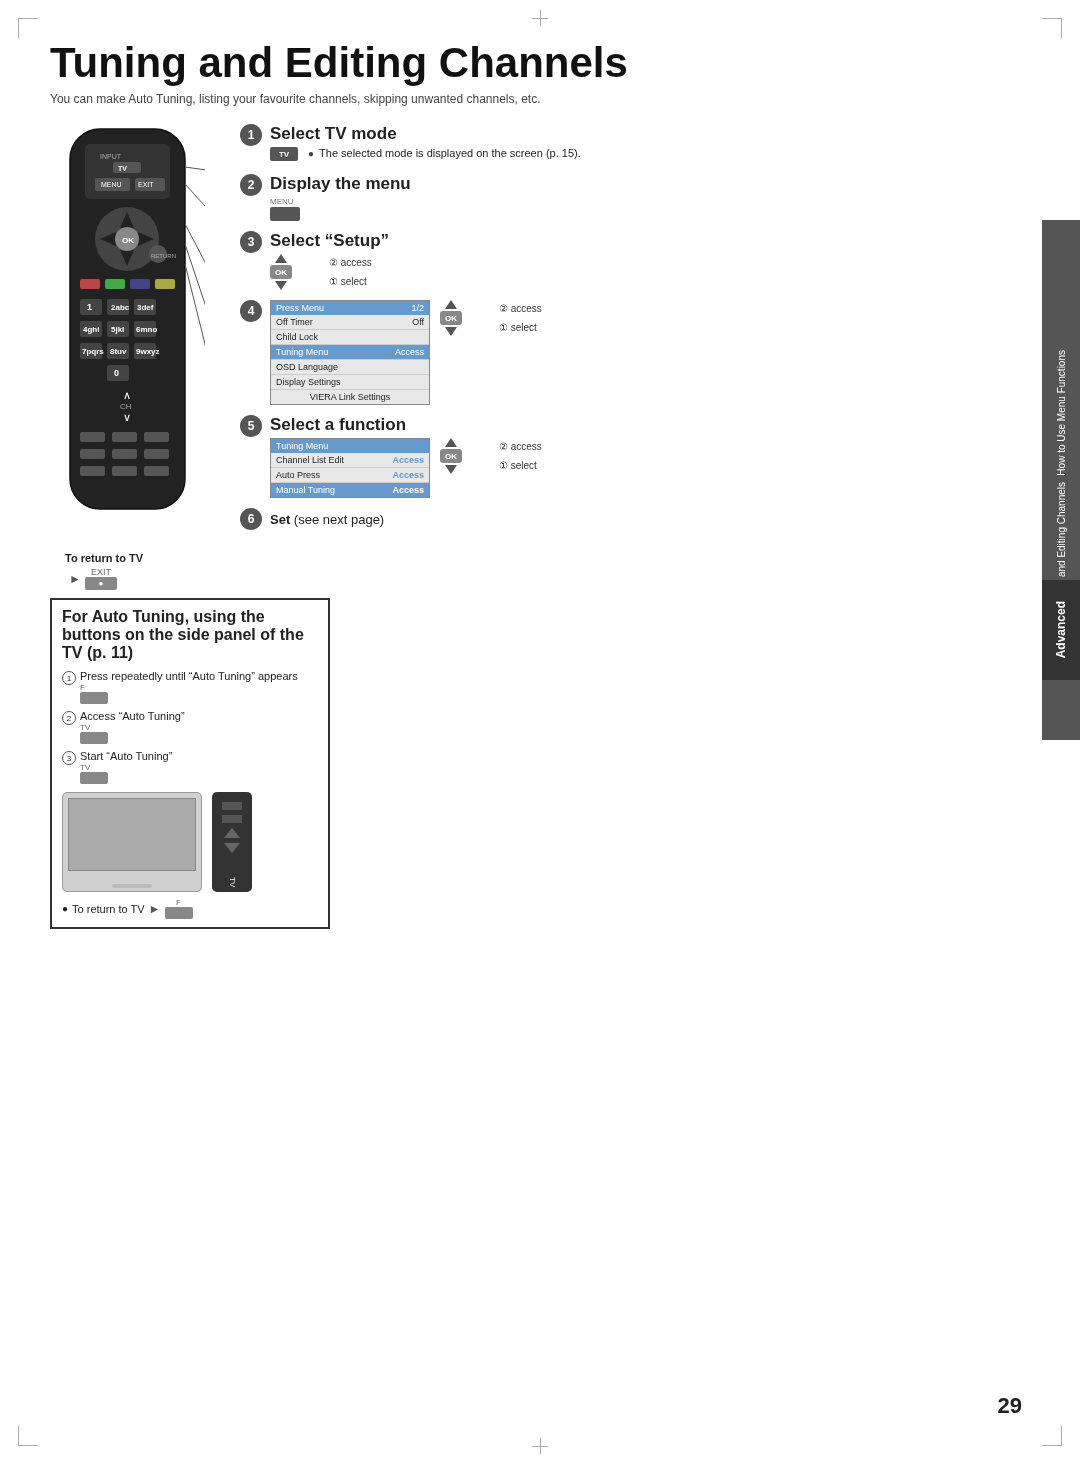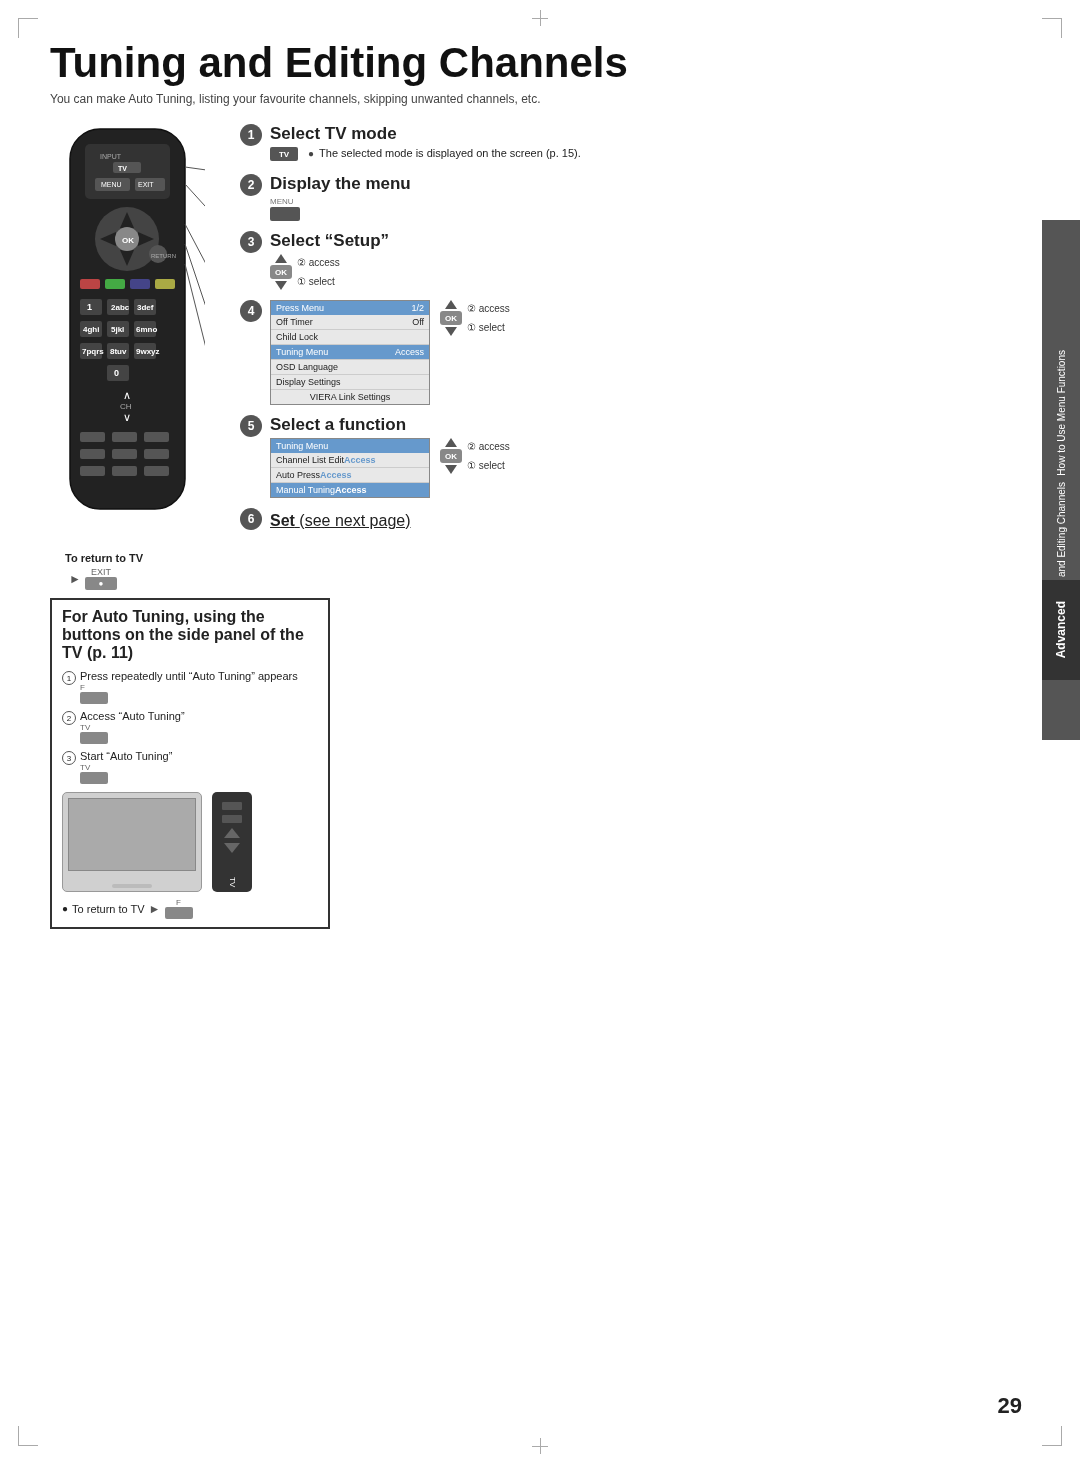--- a/index.html
+++ b/index.html
@@ -284,34 +284,34 @@
       font-size: 9px;
     }
     .tuning-menu-header {
       background: #6699cc;
       color: #fff;
       padding: 2px 5px;
     }
     .tuning-menu-row {
       padding: 2px 5px;
       display: flex;
+      justify-content: space-between;
       border-bottom: 1px solid #ccc;
     }
     .tuning-menu-row:last-child { border-bottom: none; }
     .tuning-menu-row.highlighted {
       background: #6699cc;
       color: #fff;
     }
 
     
     .step6 {
       margin-top: 4px;
-      font-size: 16px;
-      font-weight: bold;
-      text-decoration: underline;
+      font-size: 13px;
+      font-weight: bold;
     }
 
     
     .bottom-section {
       display: flex;
       gap: 20px;
       margin-top: 8px;
     }
 
     
@@ -372,20 +372,21 @@
       display: flex;
       flex-direction: column;
       align-items: center;
       gap: 2px;
     }
     .arrows-labels {
       display: flex;
       flex-direction: column;
       gap: 8px;
       font-size: 10px;
+      margin-left: 32px;
     }
   </style>
 </head>
 <body>
 
 <div class="corner-mark corner-tl"></div>
 <div class="corner-mark corner-tr"></div>
 <div class="corner-mark corner-bl"></div>
 <div class="corner-mark corner-br"></div>
 

